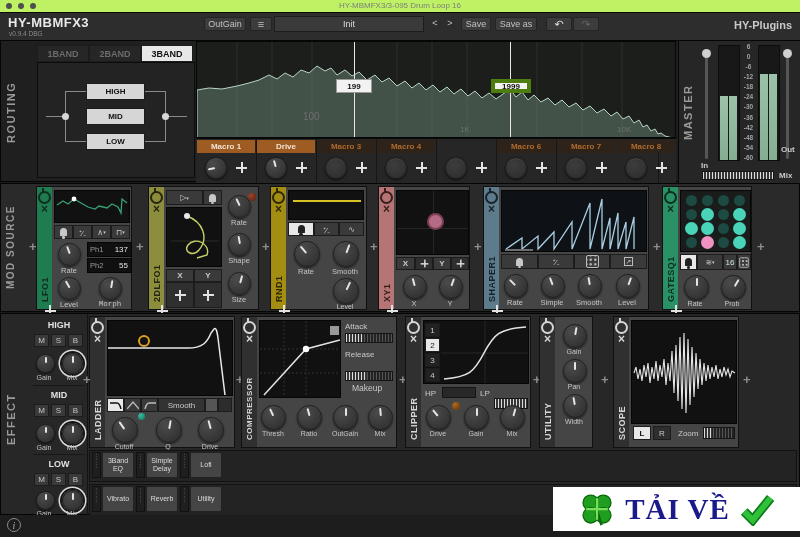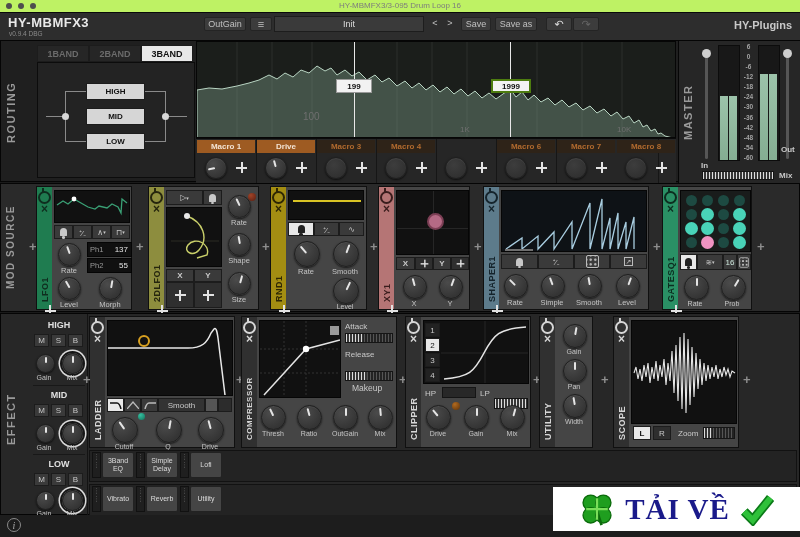--- a/index.html
+++ b/index.html
@@ -122,21 +122,21 @@
             <line x1="270" y1="0" x2="270" y2="97"></line>
           <line x1="340" y1="0" x2="340" y2="97"></line>
             <line x1="385" y1="0" x2="385" y2="97"></line>
             <line x1="425" y1="0" x2="425" y2="97"></line>
         </g>
         <path d="M0,48 L12,46 L25,47 L40,44 L52,41 L62,38 L72,33 L80,37 L88,31 L96,35 L104,28 L112,31 L120,24 L128,29 L134,26 L140,33 L148,28 L155,34 L162,30 L170,38 L178,33 L185,40 L192,36 L200,44 L208,39 L215,46 L222,41 L229,48 L236,43 L243,50 L250,45 L257,52 L264,47 L271,54 L278,49 L285,56 L292,51 L299,57 L306,52 L313,47 L319,55 L325,50 L331,58 L337,53 L344,60 L351,56 L358,63 L365,58 L372,65 L379,61 L386,68 L393,64 L400,71 L407,67 L414,74 L420,70 L426,77 L432,74 L437,81 L442,78 L446,85 L450,83 L454,89 L458,87 L461,92 L464,91 L468,94 L472,95 L480,97 L480,97 L0,97 Z" fill="#7d9a88" fill-opacity="0.42" stroke="#b9d5c3" stroke-width="1"></path>
       </svg>
       <div class="abs" style="left:157px;top:0;width:1px;height:97px;background:#e8e8e8;"></div>
       <div class="abs" style="left:313px;top:0;width:1px;height:97px;background:#e8e8e8;"></div>
       <div class="cell" style="left:139px;top:37px;width:36px;height:14px;background:#f2f2f2;color:#111;font-weight:bold;border:1px solid #999;">199</div>
-      <div class="cell" style="left:294px;top:37px;width:40px;height:14px;background:#f2f2f2;color:#111;font-weight:bold;border:2px solid #4d7c0f;">1999</div>
+      <div class="cell" style="left:294px;top:37px;width:40px;height:14px;background:#f2f2f2;color:#111;font-weight:bold;border:4px solid #4d7c0f;">1999</div>
       <span class="abs" style="left:106px;top:69px;font-size:10px;color:#6f6f6f;">100</span>
       <span class="abs" style="left:263px;top:83px;font-size:8px;color:#6f6f6f;">1K</span>
       <span class="abs" style="left:420px;top:83px;font-size:8px;color:#6f6f6f;">10K</span>
     </div>
 
     <div class="abs" style="left:195px;top:97px;width:480px;height:44px;background:#262626;border-top:1px solid #0a0a0a;">
 
       <div class="abs" style="left:0;top:0;width:60px;height:44px;border-right:1px solid #161616;">
         <div class="cell" style="left:1px;top:1px;width:58px;height:13px;background:#9e5b22;color:#f3e3d3;font-weight:bold;border:none;">Macro 1</div>
         <div class="knob" style="left:9px;top:18px;width:20px;height:20px;">
@@ -276,21 +276,21 @@
         <span class="abs" style="left:2px;top:2px;font-size:7.5px;color:#9a9a9a;">Ph2</span>
         <span class="abs" style="right:3px;top:2px;font-size:8px;color:#e2e2e2;">55</span>
       </div>
       <div class="knob" style="left:21px;top:90px;width:21px;height:21px;">
           <span class="ind" style="transform:rotate(-30deg);"></span>
         </div>
       <div class="klabel" style="left:13px;top:113px;width:38px;">Level</div>
       <div class="knob" style="left:62px;top:90px;width:21px;height:21px;">
           <span class="ind" style="transform:rotate(10deg);"></span>
         </div>
-      <div class="klabel" style="left:54px;top:113px;width:38px;">Morph</div>
+      <div class="klabel" style="left:54px;top:113px;width:38px;font-family:Liberation Mono, monospace;">Morph</div>
     </div>
     <span class="plus" style="left:135px;top:55px;">+</span>
 
     <div class="module" style="left:147px;top:2px;width:111px;height:124px;">
       <div class="strip" style="left:0;background:#8d8d3e;color:#26260e;">
         <span class="power"></span>
         <span class="xicon">×</span>
         <span class="name">2DLFO1</span>
         <span style="color:#f2f2e6;"><span class="mcross"></span></span>
       </div>

